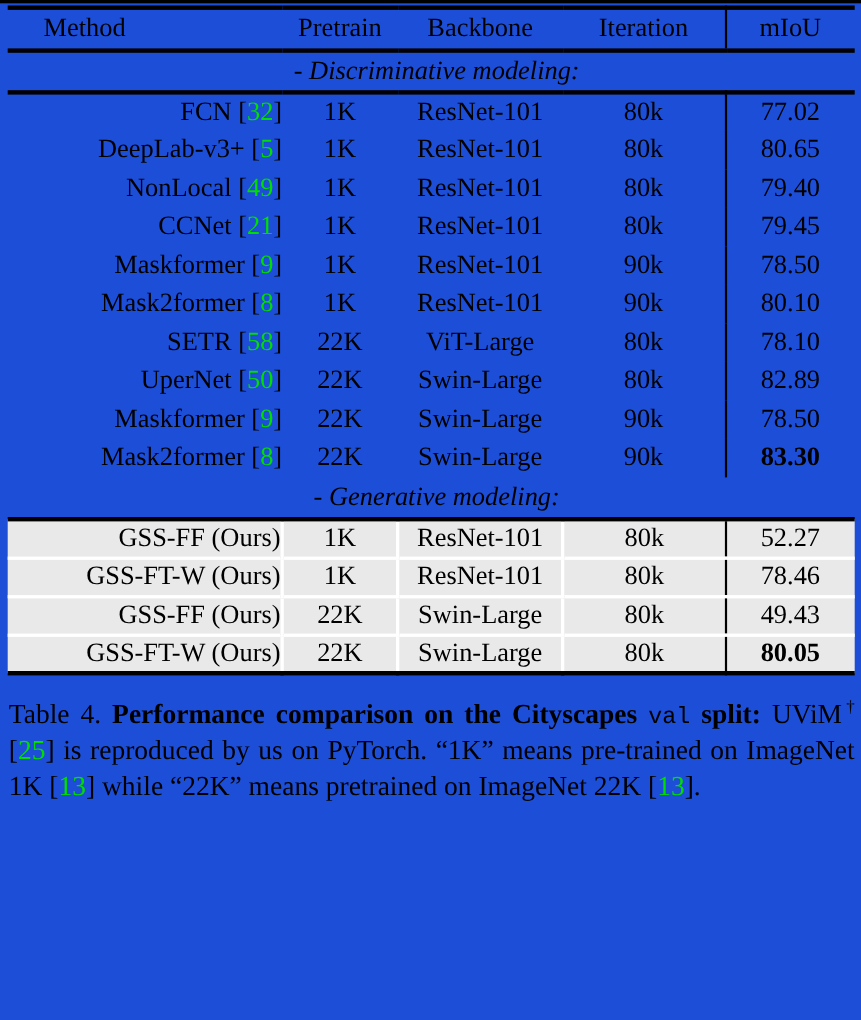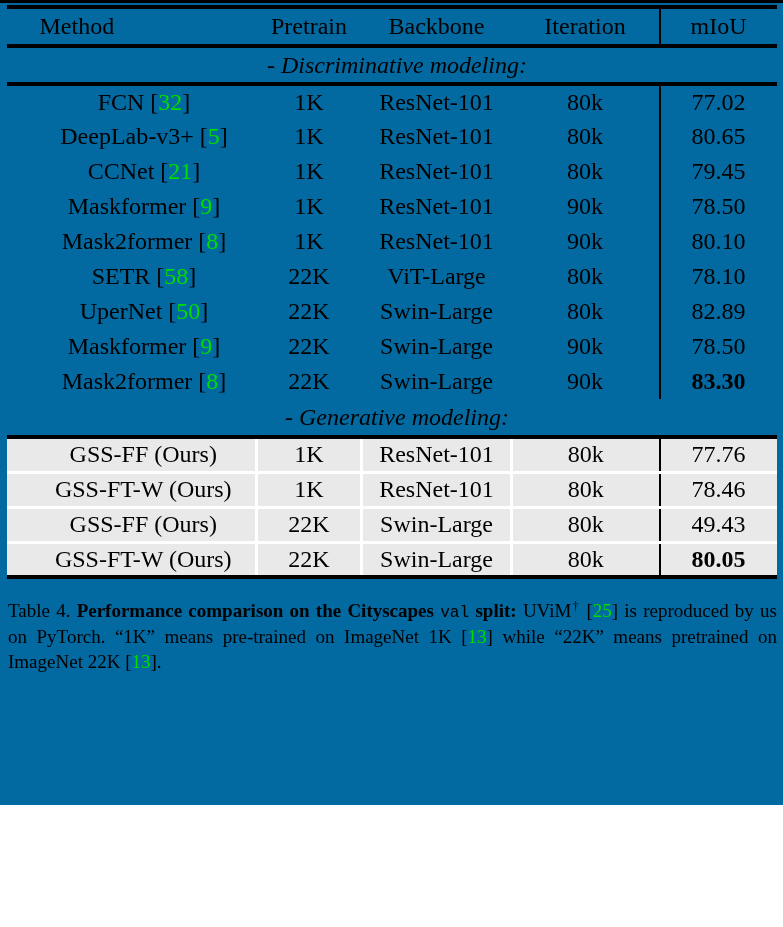--- a/index.html
+++ b/index.html
@@ -12,23 +12,23 @@
     margin: 0; padding: 0;
     background: #ffffff;
     width: 783px;
   }
   body {
     font-family: "Liberation Serif", "DejaVu Serif", serif;
     color: var(--ink);
   }
   .page {
     width: 783px;
-    height: 805px;
+    height: 927px;
     overflow: hidden;
-    background: #0369a1;
+    background: #1d4ed8;
   }
   
   .top-thin-rule {
     width: 783px;
     border-top: 3px solid var(--ink);
     height: 5px;
   }
   table.paper-table {
     border-collapse: collapse;
     table-layout: fixed;
@@ -50,21 +50,21 @@
     text-align: center;
     font-weight: normal;
     vertical-align: middle;
     white-space: nowrap;
   }
   thead th {
     height: 39px;
     border-bottom: 4px solid var(--ink);
   }
   th.c-method { text-align: left; padding-left: 33px; }
-  td.c-method { text-align: center; padding-left: 25px; }
+  td.c-method { text-align: right; padding-left: 25px; }
   .c-miou { border-left: 2px solid var(--ink); }
 
   tr.rule-below td { border-bottom: 4px solid var(--ink); }
 
   td.section-cell {
     text-align: center;
     font-style: italic;
     padding-left: 11px;
     height: 38px;
     border-left: none;
@@ -77,21 +77,21 @@
   .cite { color: var(--cite); }
   b, .bold { font-weight: bold; }
   sup {
     font-size: 0.62em;
     vertical-align: super;
     line-height: 0;
   }
 
   .caption {
     margin: 19px 6px 0 8px;
-    font-size: 19px;
+    font-size: 25px;
     line-height: 1.32;
     text-align: justify;
   }
   .cap-b { font-weight: bold; }
   .cap-m {
     font-family: "Liberation Mono", "DejaVu Sans Mono", monospace;
     font-size: 0.85em;
   }
   .cap-g { color: var(--cite); }
 </style>
@@ -131,20 +131,27 @@
           <td class="c-miou">77.02</td>
         </tr>
         <tr>
           <td class="c-method">DeepLab-v3+ [<span class="cite">5</span>]</td>
           <td>1K</td>
           <td>ResNet-101</td>
           <td>80k</td>
           <td class="c-miou">80.65</td>
         </tr>
         <tr>
+          <td class="c-method">NonLocal [<span class="cite">49</span>]</td>
+          <td>1K</td>
+          <td>ResNet-101</td>
+          <td>80k</td>
+          <td class="c-miou">79.40</td>
+        </tr>
+        <tr>
           <td class="c-method">CCNet [<span class="cite">21</span>]</td>
           <td>1K</td>
           <td>ResNet-101</td>
           <td>80k</td>
           <td class="c-miou">79.45</td>
         </tr>
         <tr>
           <td class="c-method">Maskformer [<span class="cite">9</span>]</td>
           <td>1K</td>
           <td>ResNet-101</td>
@@ -187,21 +194,21 @@
           <td class="c-miou"><b>83.30</b></td>
         </tr>
         <tr class="rule-below">
           <td colspan="5" class="section-cell">- Generative modeling:</td>
         </tr>
         <tr class="shaded">
           <td class="c-method">GSS-FF (Ours)</td>
           <td>1K</td>
           <td>ResNet-101</td>
           <td>80k</td>
-          <td class="c-miou">77.76</td>
+          <td class="c-miou">52.27</td>
         </tr>
         <tr class="shaded">
           <td class="c-method">GSS-FT-W (Ours)</td>
           <td>1K</td>
           <td>ResNet-101</td>
           <td>80k</td>
           <td class="c-miou">78.46</td>
         </tr>
         <tr class="shaded">
           <td class="c-method">GSS-FF (Ours)</td>

